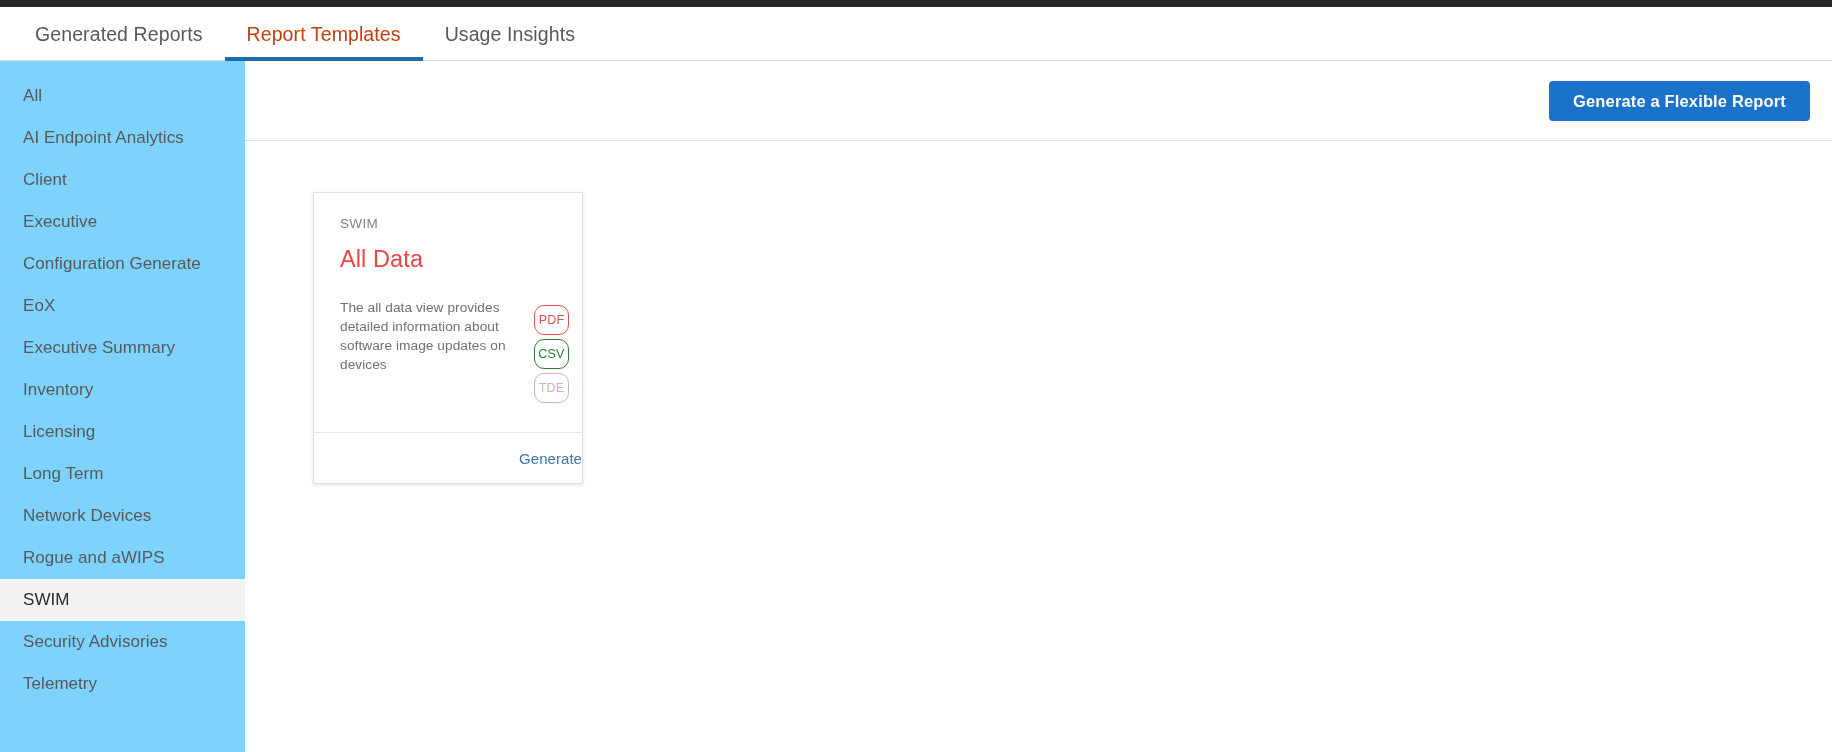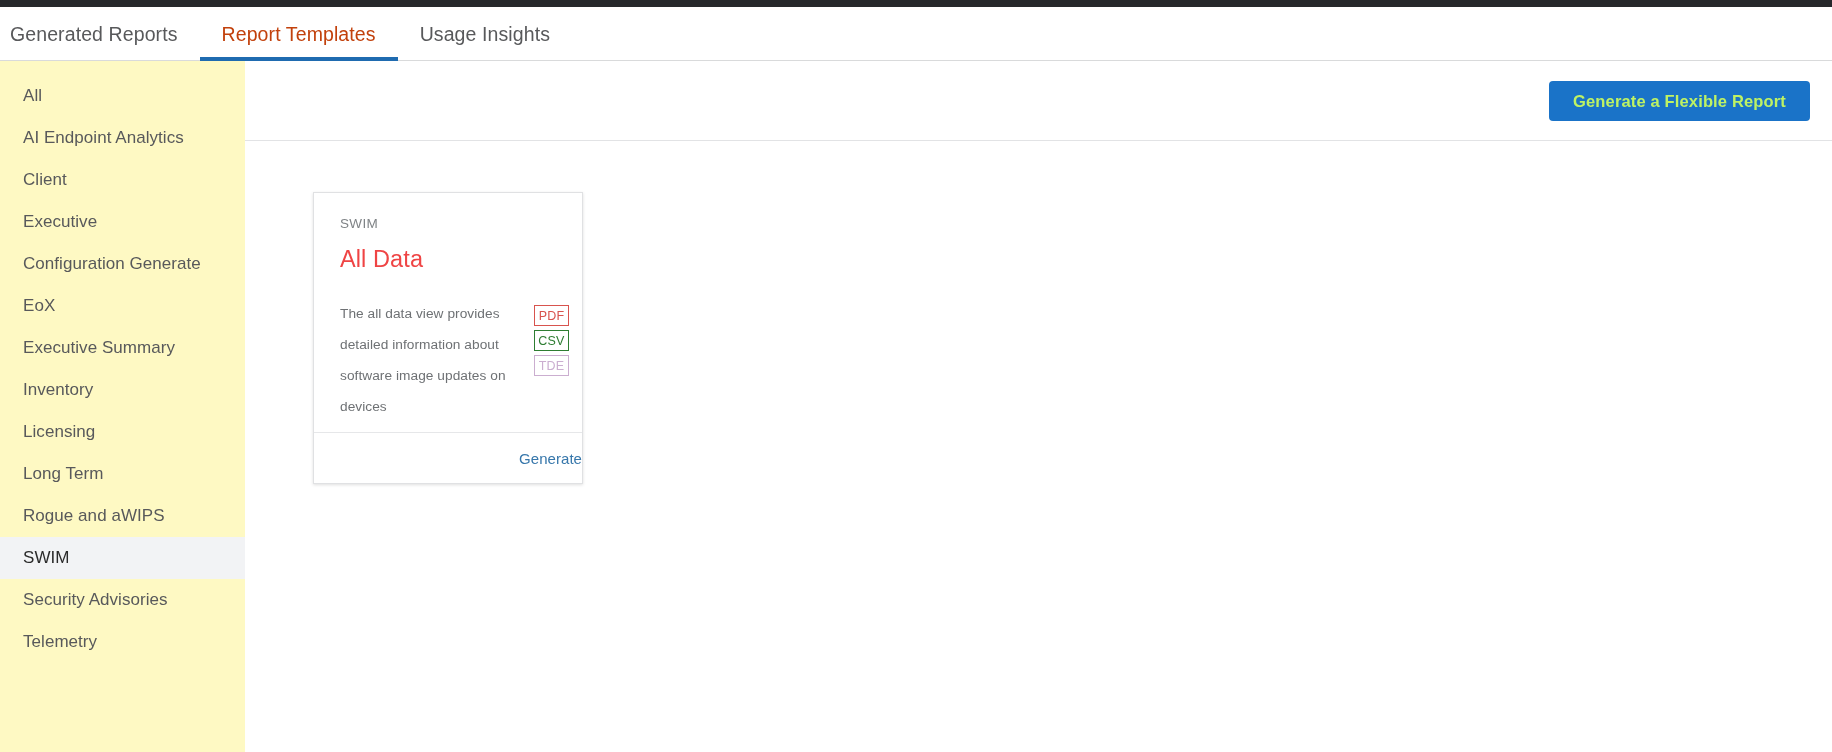--- a/index.html
+++ b/index.html
@@ -50,21 +50,21 @@
     height: 54px;
     display: flex;
     align-items: center;
     padding: 0 22px;
     font-size: 19.5px;
     color: #58595b;
     letter-spacing: .1px;
     cursor: pointer;
     white-space: nowrap;
   }
-  .tab:first-child { padding-left: 10px; }
+  .tab:first-child { padding-left: 35px; }
   .tab.active {
     color: #c2410c;
   }
   .tab.active::after {
     content: "";
     position: absolute;
     left: 0; right: 0;
     bottom: 0;
     height: 4px;
     background: #1f6bb0;
@@ -77,21 +77,21 @@
     width: 1832px;
     height: 691px;
   }
 
   
   .sidebar {
     position: absolute;
     top: 0; left: 0;
     width: 245px;
     height: 691px;
-    background: #fef9c3;
+    background: #7dd3fc;
     padding-top: 14px;
   }
   .side-item {
     height: 42px;
     display: flex;
     align-items: center;
     padding-left: 23px;
     font-size: 17px;
     color: #58595b;
     letter-spacing: .05px;
@@ -120,21 +120,21 @@
   .flex-report-btn {
     position: absolute;
     right: 22px;
     top: 20px;
     height: 40px;
     padding: 0 24px;
     display: flex;
     align-items: center;
     justify-content: center;
     background: #1a73c8;
-    color: #bef264;
+    color: #ffffff;
     font-size: 16.5px;
     font-weight: bold;
     letter-spacing: .15px;
     border: none;
     border-radius: 4px;
     cursor: pointer;
     font-family: "Liberation Sans", sans-serif;
     white-space: nowrap;
   }
 
@@ -177,39 +177,39 @@
     letter-spacing: .1px;
     line-height: 30px;
     cursor: pointer;
   }
   .card-desc {
     position: absolute;
     left: 26px;
     top: 105px;
     width: 176px;
     font-size: 13.7px;
-    line-height: 31px;
+    line-height: 19px;
     color: #6e7174;
     letter-spacing: .05px;
   }
 
   .formats {
     position: absolute;
     right: 13px;
     top: 112px;
     display: flex;
     flex-direction: column;
     gap: 4px;
     align-items: flex-end;
   }
   .fmt {
     width: 35px;
-    height: 21px;
+    height: 30px;
     border: 1px solid currentColor;
-    border-radius: 0;
+    border-radius: 10px;
     display: flex;
     align-items: center;
     justify-content: center;
     font-size: 12.5px;
     letter-spacing: .2px;
     cursor: pointer;
     background: #ffffff;
   }
   .fmt.pdf { color: #d8534e; }
   .fmt.csv { color: #2e7d32; }
@@ -276,20 +276,23 @@
         <span>Executive Summary</span>
       </div>
       <div class="side-item">
         <span>Inventory</span>
       </div>
       <div class="side-item">
         <span>Licensing</span>
       </div>
       <div class="side-item">
         <span>Long Term</span>
+      </div>
+      <div class="side-item">
+        <span>Network Devices</span>
       </div>
       <div class="side-item">
         <span>Rogue and aWIPS</span>
       </div>
       <div class="side-item selected">
         <span>SWIM</span>
       </div>
       <div class="side-item">
         <span>Security Advisories</span>
       </div>

